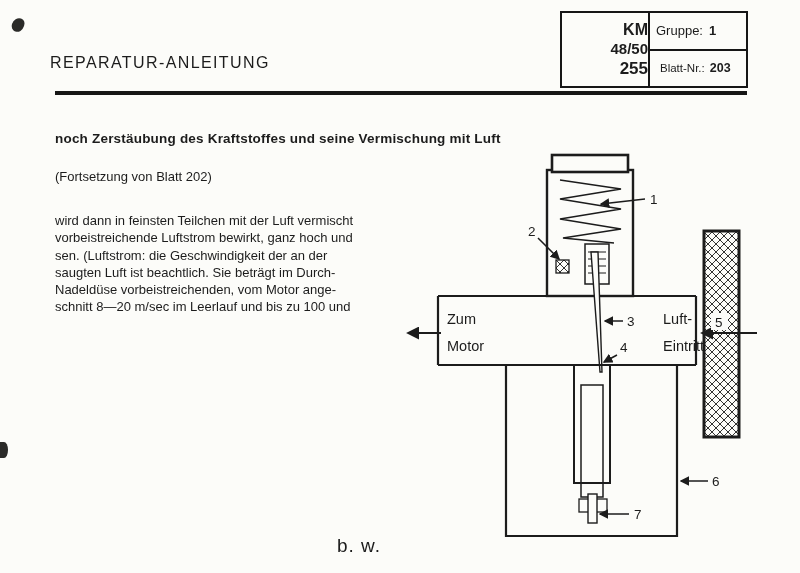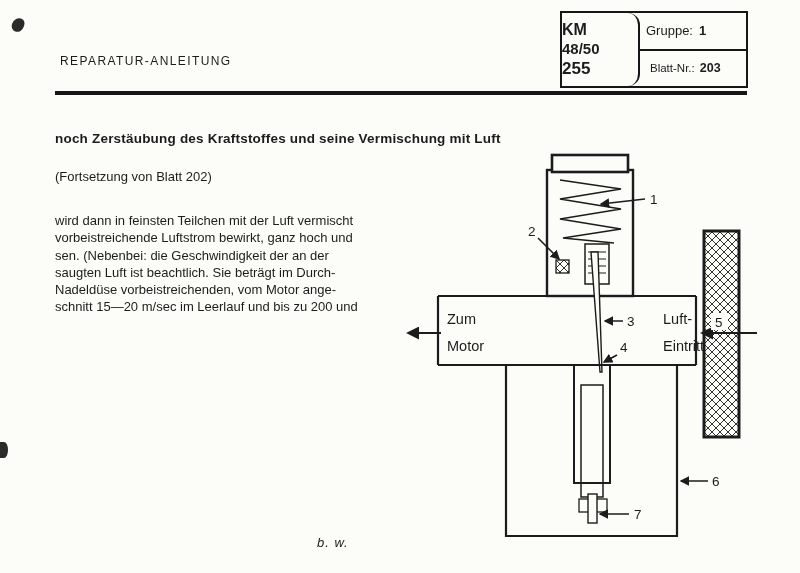--- a/index.html
+++ b/index.html
@@ -3,52 +3,52 @@
 <meta charset="utf-8">
 <style>
   * { margin:0; padding:0; box-sizing:border-box; }
   html,body { background:#d8d6d2; }
   body { font-family:"Liberation Sans", sans-serif; }
   .page {
     position:relative; width:800px; height:573px; margin:0 auto;
     background:#fcfcf9; color:#1c1c1c; overflow:hidden;
   }
   .title {
-    position:absolute; left:60px; top:54px;
-    font-size:12px; letter-spacing:1.4px; font-weight:500;
+    position:absolute; left:50px; top:54px;
+    font-size:16px; letter-spacing:1.4px; font-weight:500;
   }
   .rule { position:absolute; left:55px; top:91px; width:692px; height:4px; background:#161616; }
 
   .info-box {
     position:absolute; left:560px; top:11px; width:188px; height:77px;
     border:2.5px solid #161616; display:flex; background:#fcfcf9;
   }
   .box-left {
-    width:78px; border-right:2px solid #161616;
-    display:flex; flex-direction:column; align-items:flex-start; justify-content:center;
-    font-weight:bold; line-height:1.25;border-radius:12px;
+    width:88px; border-right:2px solid #161616;
+    display:flex; flex-direction:column; align-items:flex-end; justify-content:center;
+    font-weight:bold; line-height:1.25;
   }
   .box-left .l1 { font-size:16px; }
   .box-left .l2 { font-size:15px; }
   .box-left .l3 { font-size:17px; }
   .box-right { flex:1; display:flex; flex-direction:column; }
   .box-gruppe {
     flex:1; border-bottom:2px solid #161616;
     display:flex; align-items:center; padding-left:6px; font-size:13px; gap:6px;
   }
   .box-blatt { flex:1; display:flex; align-items:center; padding-left:10px; font-size:11.5px; gap:5px; }
   .bold { font-weight:bold; }
   .box-blatt .bold { font-size:12.5px; }
 
   .subject { position:absolute; left:55px; top:131px; font-size:13.5px; font-weight:bold; letter-spacing:0.2px; }
   .continuation { position:absolute; left:55px; top:169px; font-size:13px; }
   .bodytext { position:absolute; left:55px; top:212px; width:345px; font-size:13px; line-height:17.3px; }
   .bline { white-space:nowrap; }
 
-  .footer-note { position:absolute; left:317px; top:535px; font-size:13px; letter-spacing:1px;font-style:italic; }
+  .footer-note { position:absolute; left:337px; top:535px; font-size:19px; letter-spacing:1px; }
 
   svg.diagram { position:absolute; left:0; top:0; }
 
   .speck1 {
     position:absolute; left:12px; top:18px; width:12px; height:14px;
     background:#2b2b29; border-radius:60% 40% 55% 45%; transform:rotate(18deg);
   }
   .speck2 {
     position:absolute; left:0px; top:442px; width:8px; height:16px;
     background:#2b2b29; border-radius:0 60% 60% 0;
@@ -82,24 +82,24 @@
       </div>
     </div>
   </div>
 
   <div class="subject">noch Zerstäubung des Kraftstoffes und seine Vermischung mit Luft</div>
   <div class="continuation">(Fortsetzung von Blatt 202)</div>
 
   <div class="bodytext">
     <div class="bline">wird dann in feinsten Teilchen mit der Luft vermischt</div>
     <div class="bline">vorbeistreichende Luftstrom bewirkt, ganz hoch und</div>
-    <div class="bline">sen. (Nebenbei: die Geschwindigkeit der an der</div>
+    <div class="bline">sen. (Luftstrom: die Geschwindigkeit der an der</div>
     <div class="bline">saugten Luft ist beachtlich. Sie beträgt im Durch-</div>
     <div class="bline">Nadeldüse vorbeistreichenden, vom Motor ange-</div>
-    <div class="bline">schnitt 15—20 m/sec im Leerlauf und bis zu 200 und</div>
+    <div class="bline">schnitt 8—20 m/sec im Leerlauf und bis zu 100 und</div>
   </div>
 
   <svg class="diagram" width="800" height="573" viewBox="0 0 800 573" xmlns="http://www.w3.org/2000/svg">
     <defs>
       <pattern id="xh" width="8" height="8" patternUnits="userSpaceOnUse">
         <path d="M0,8 L8,0 M0,0 L8,8" stroke="#1c1c1c" stroke-width="0.9" fill="none"></path>
       </pattern>
       <marker id="ah" viewBox="0 0 10 10" refX="8.5" refY="5" markerWidth="6.5" markerHeight="6.5" orient="auto">
         <path d="M0,0 L10,5 L0,10 z" fill="#1c1c1c"></path>
       </marker>

